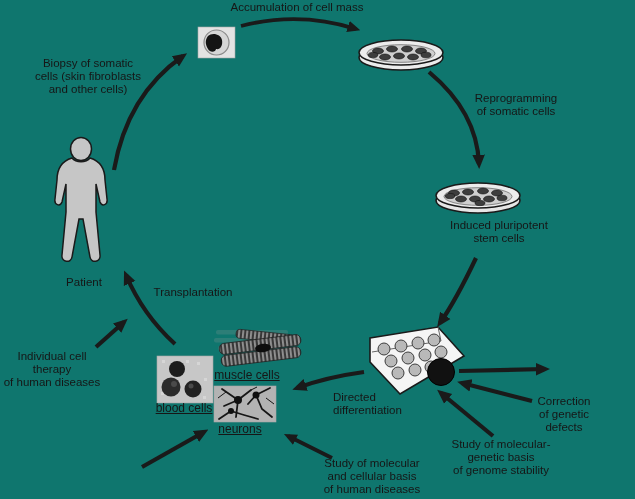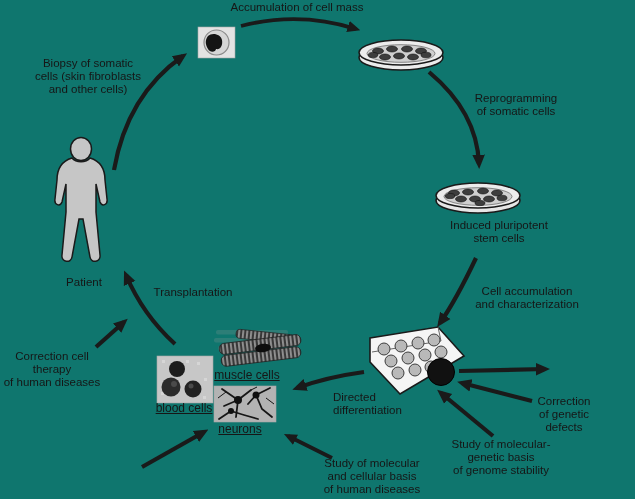--- a/index.html
+++ b/index.html
@@ -202,42 +202,40 @@
 and other cells)</div>
 
   <div class="lbl nowrap" style="left:84px;top:276px;">Patient</div>
 
   <div class="lbl" style="left:516px;top:92px;">Reprogramming
 of somatic cells</div>
 
   <div class="lbl" style="left:479px;top:219px;margin-left:20px;">Induced pluripotent
 stem cells</div>
 
-  <div class="lbl" style="left:527px;top:285px;">Cell accumulation
-and characterization</div>
 
 
   <div class="lbl" style="left:564px;top:395px;">Correction
 of genetic
 defects</div>
 
   <div class="lbl" style="left:501px;top:438px;">Study of molecular-
 genetic basis
 of genome stability</div>
 
   <div class="lbl" style="left:372px;top:457px;">Study of molecular
 and cellular basis
 of human diseases</div>
 
   <div class="lbl leftal" style="left:287px;top:391px;">Directed
 differentiation</div>
 
   <div class="lbl nowrap" style="left:193px;top:286px;">Transplantation</div>
 
-  <div class="lbl" style="left:52px;top:350px;">Correction cell
+  <div class="lbl" style="left:52px;top:350px;">Individual cell
 therapy
 of human diseases</div>
 
 
   <div class="lbl small nowrap" style="left:184px;top:402px;">blood cells</div>
 
   <div class="lbl small nowrap" style="left:247px;top:369px;">muscle cells</div>
 
   <div class="lbl small nowrap" style="left:240px;top:423px;">neurons</div>
 

